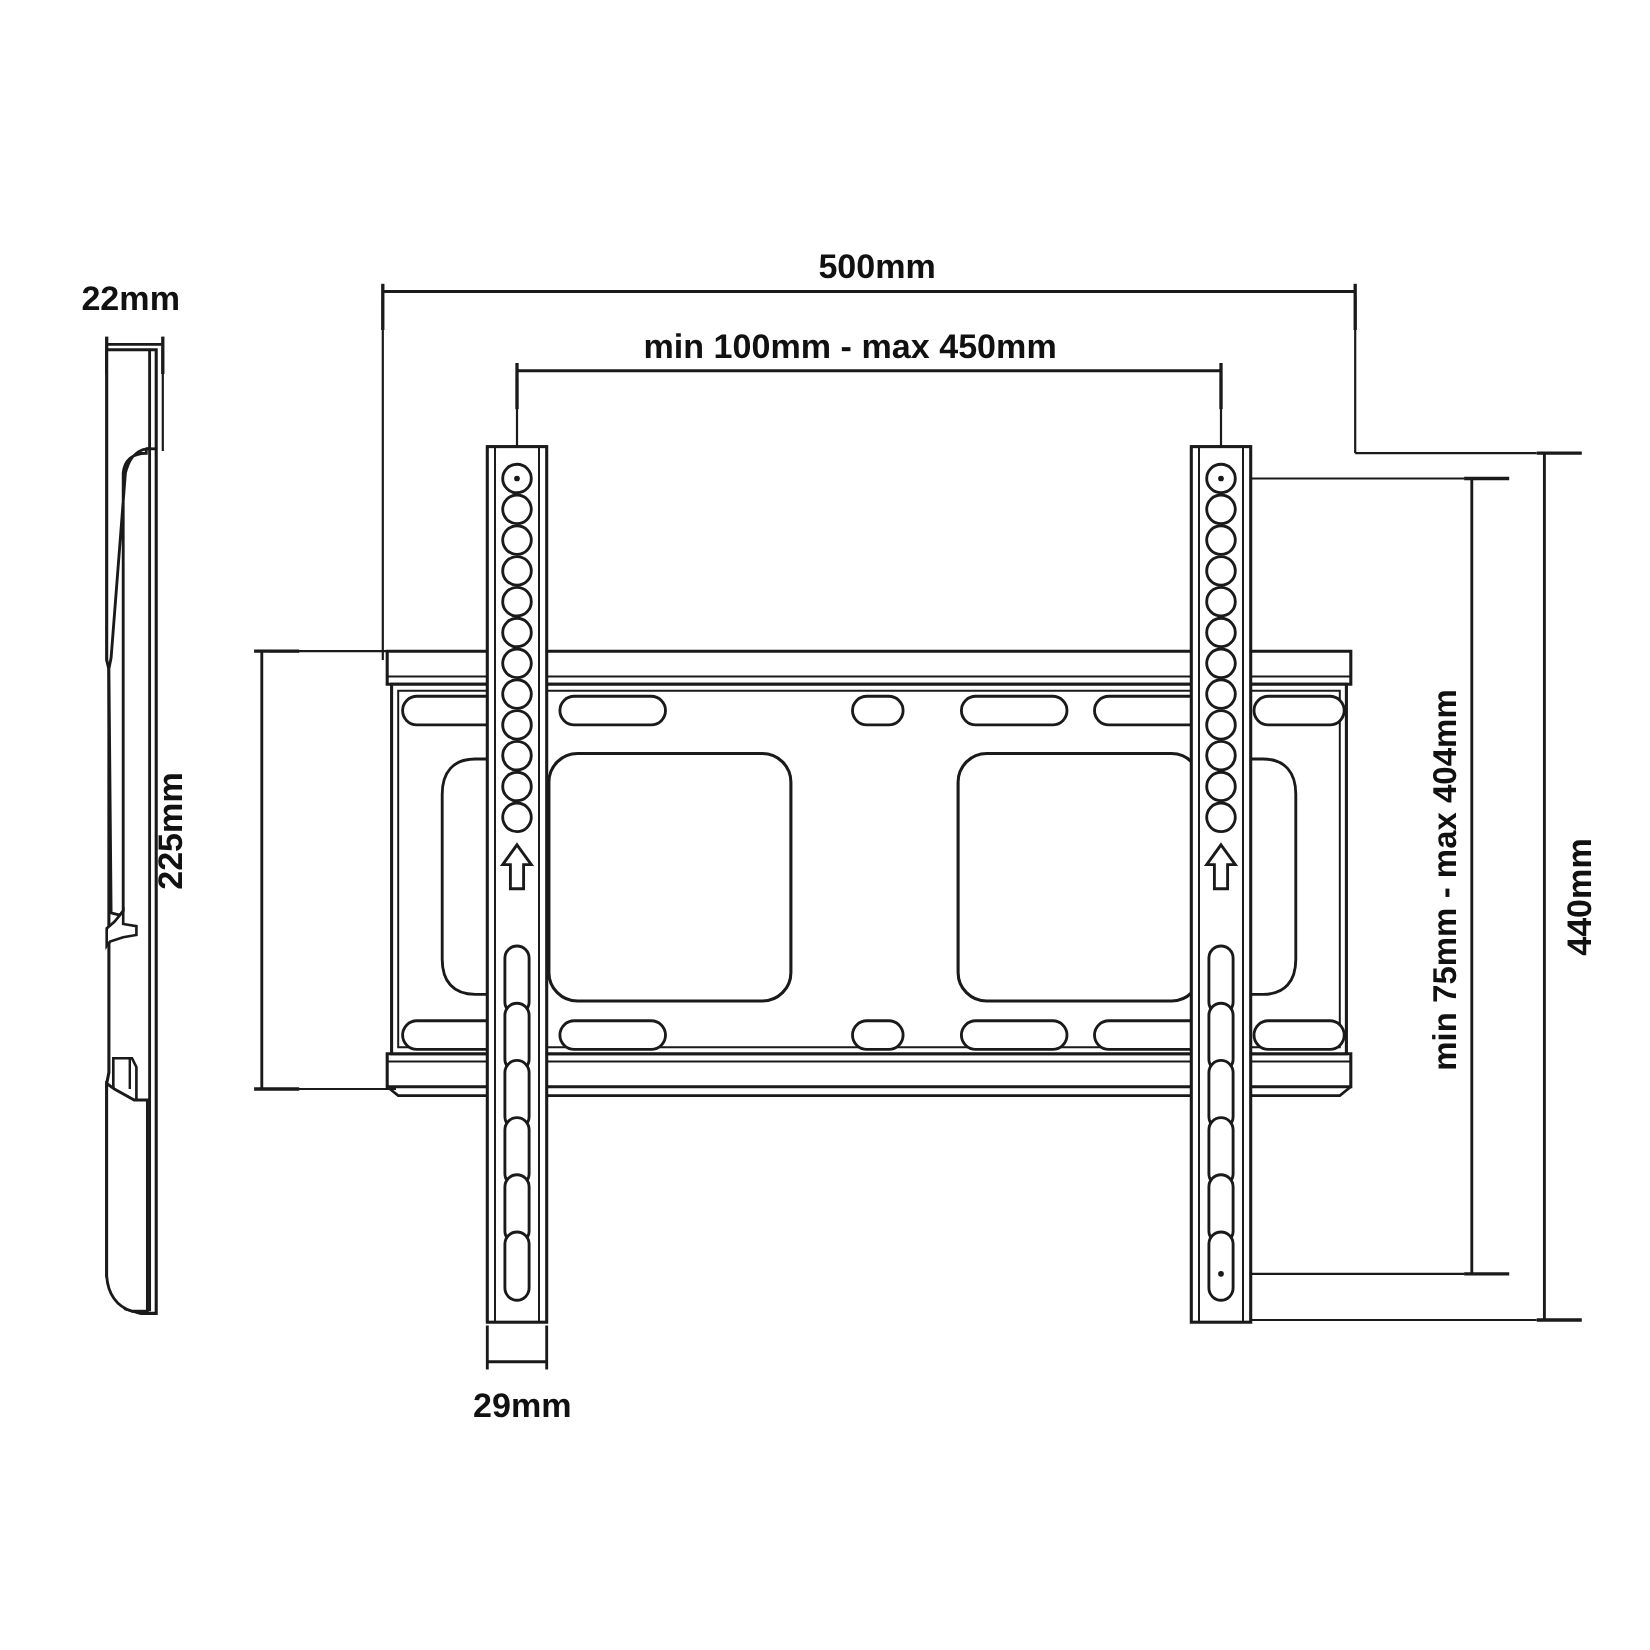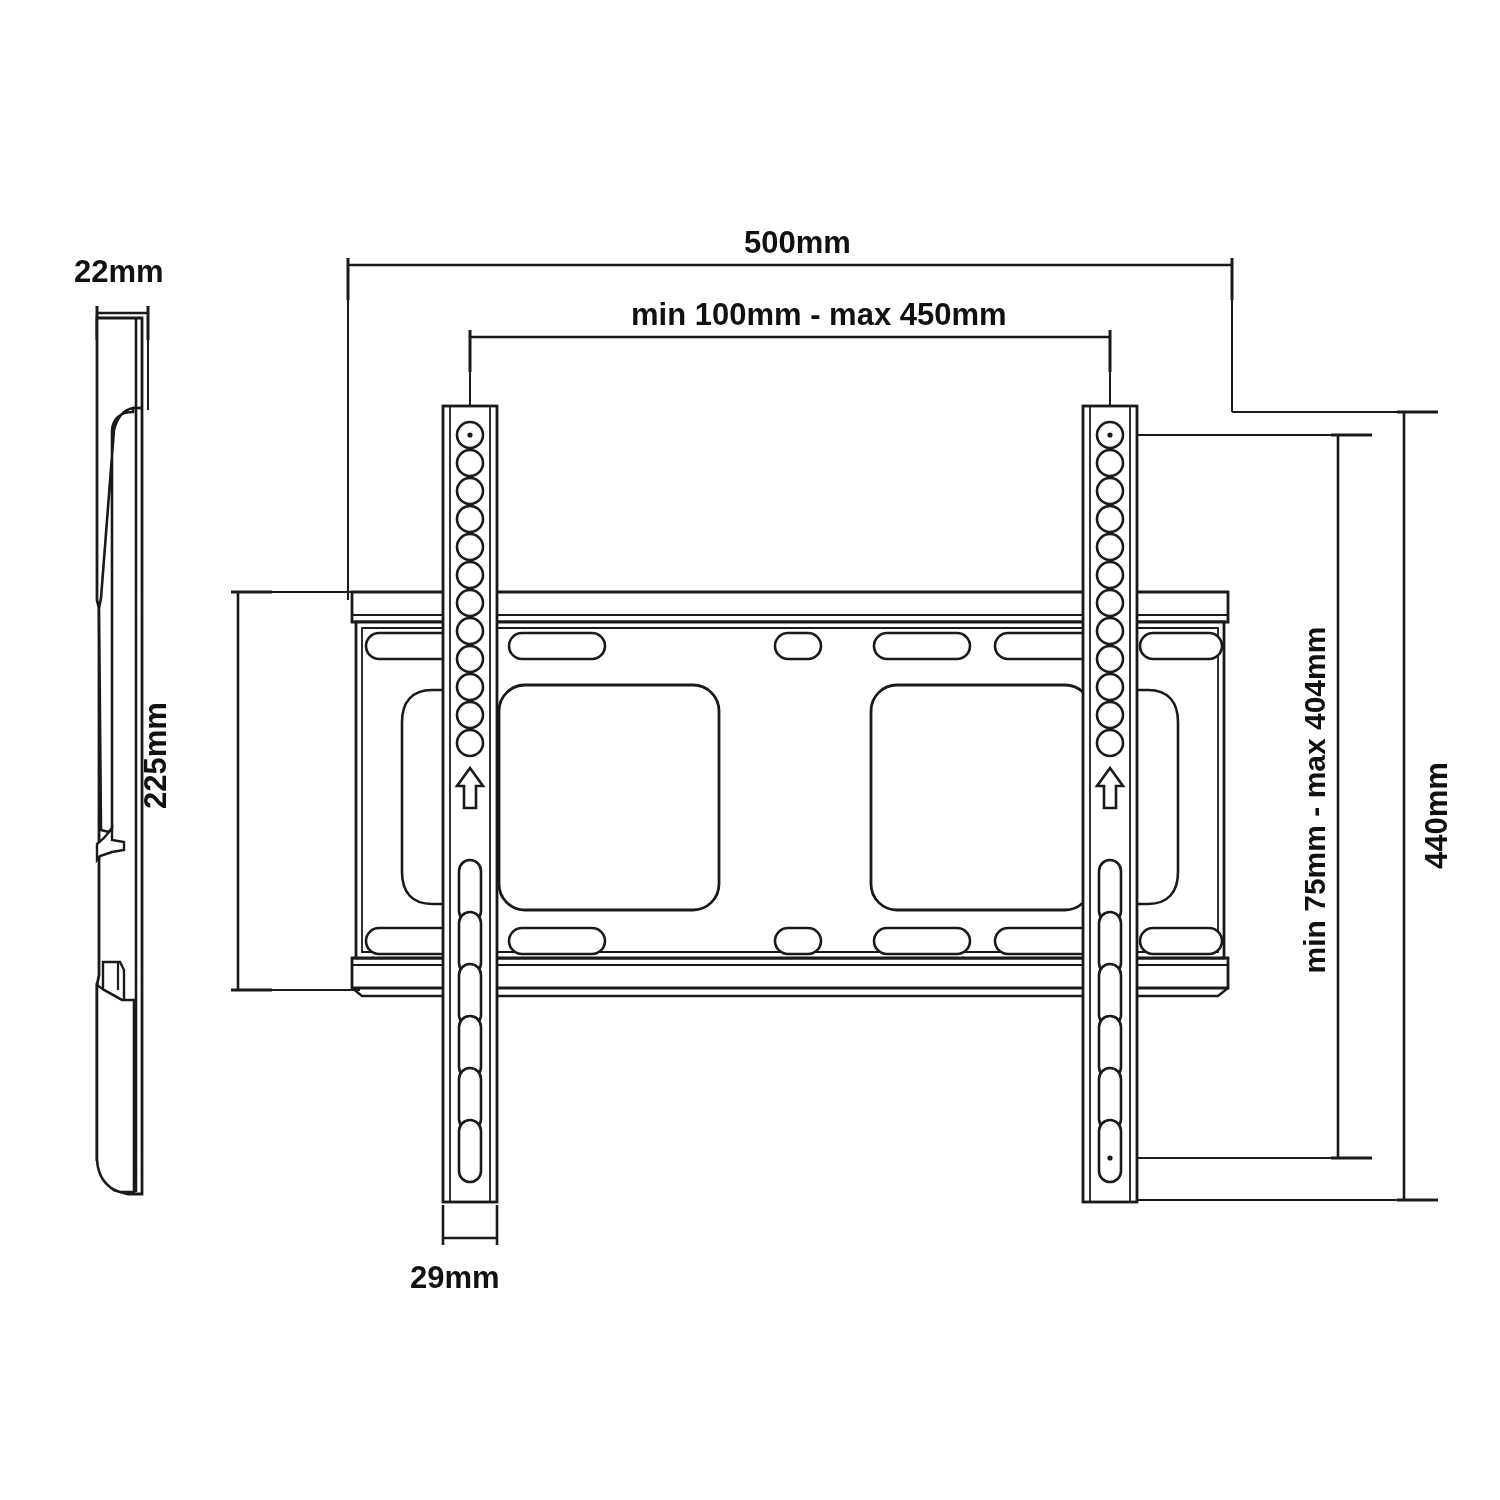--- a/index.html
+++ b/index.html
@@ -252,23 +252,23 @@
         </g>
       </g>
 
     </g>
   </svg>
 
   <div class="dimlabel s31" style="left:74px; top:256px;">22mm</div>
 
   <div class="dimlabel s31" style="left:744px; top:227px;">500mm</div>
 
-  <div class="dimlabel s31" style="left:631px; top:299px;">min 100mm - max 450mm</div>
+  <div class="dimlabel s31" style="left:585px; top:299px;">min 100mm - max 450mm</div>
 
   <div class="dimlabel s31 rot-90" style="left:155px; top:740px; width:180px; text-align:center; margin-left:-90px;">225mm</div>
 
   <div class="dimlabel s30 rot-90" style="left:1315px; top:785px; width:410px; text-align:center; margin-left:-205px;">min 75mm - max 404mm</div>
 
   <div class="dimlabel s31 rot-90" style="left:1436px; top:800px; width:180px; text-align:center; margin-left:-90px;">440mm</div>
 
-  <div class="dimlabel s31" style="left:410px; top:1262px;">29mm</div>
+  <div class="dimlabel s31" style="left:430px; top:1262px;">29mm</div>
 
 </div>
 
 </body></html>

